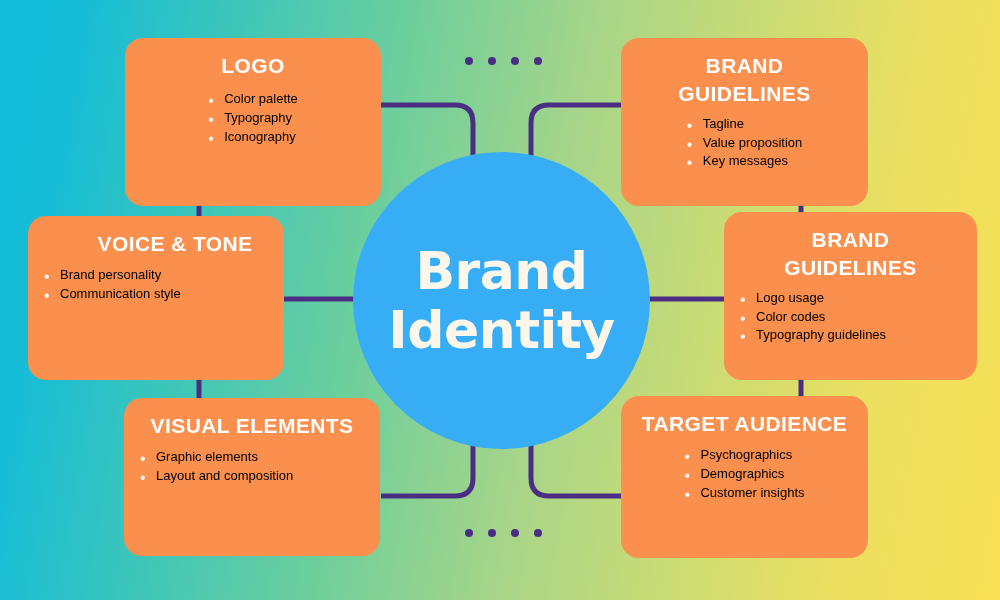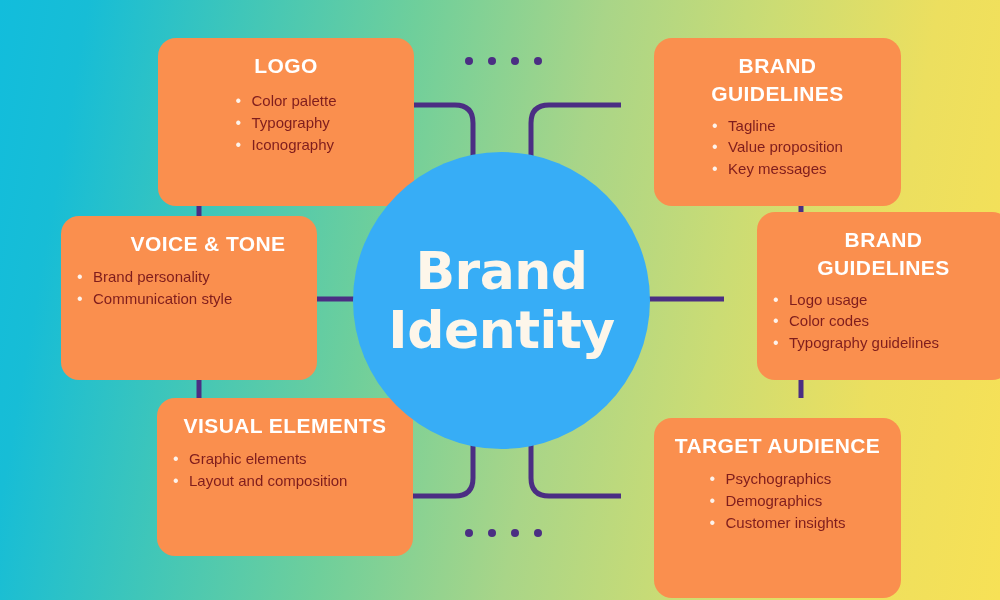--- a/index.html
+++ b/index.html
@@ -60,39 +60,38 @@
   
   .card {
     position: absolute;
     background: #fa8f4e;
     border-radius: 18px;
     z-index: 2;
     box-sizing: border-box;
     padding: 14px 16px 14px 16px;
     display: flex;
     flex-direction: column;
-    margin-left: 33px;
   }
   .card-title {
     color: #ffffff;
     font-weight: bold;
     font-size: 21px;
     letter-spacing: 0.4px;
     text-align: center;
     line-height: 1.35;
     margin-bottom: 8px;
   }
   .card ul {
     margin: 0;
     padding: 0;
     list-style: none;
   }
   .card li {
-    color: #7f1d1d;
-    font-size: 15px;
+    color: #000000;
+    font-size: 13px;
     line-height: 1.45;
     position: relative;
     padding-left: 16px;
   }
   .card li::before {
     content: "•";
     position: absolute;
     left: 0;
     top: -1px;
     font-size: 16px;
@@ -100,21 +99,21 @@
   }
   .list-center { align-self: center; }
   .list-left { align-self: flex-start; padding-left: 10px; }
 
   
   #card-logo            { left: 125px; top: 38px;  width: 256px; height: 168px; }
   #card-brand-messaging { left: 621px; top: 38px;  width: 247px; height: 168px; }
   #card-voice-tone      { left: 28px;  top: 216px; width: 256px; height: 164px; }
   #card-brand-guide     { left: 724px; top: 212px; width: 253px; height: 168px; }
   #card-visual          { left: 124px; top: 398px; width: 256px; height: 158px; align-items: center; }
-  #card-target          { left: 621px; top: 418px; width: 247px; height: 180px; }
+  #card-target          { left: 621px; top: 396px; width: 247px; height: 162px; }
 
   #card-logo .card-title            { margin-bottom: 10px; }
   #card-brand-messaging .card-title { margin-bottom: 6px; }
   #card-brand-guide .card-title     { margin-bottom: 6px; }
 
   #card-voice-tone .card-title { text-align: center; padding-left: 38px; }
   #card-visual .card-title     { text-align: center; }
   #card-target .card-title     { text-align: center; }
 
   .dots {

